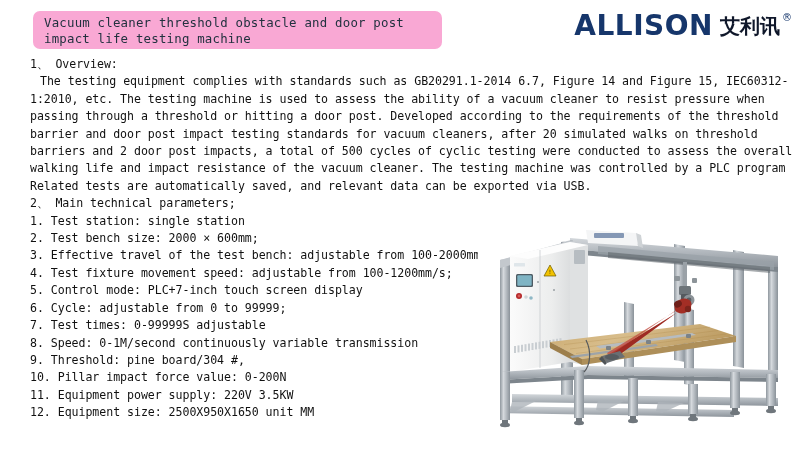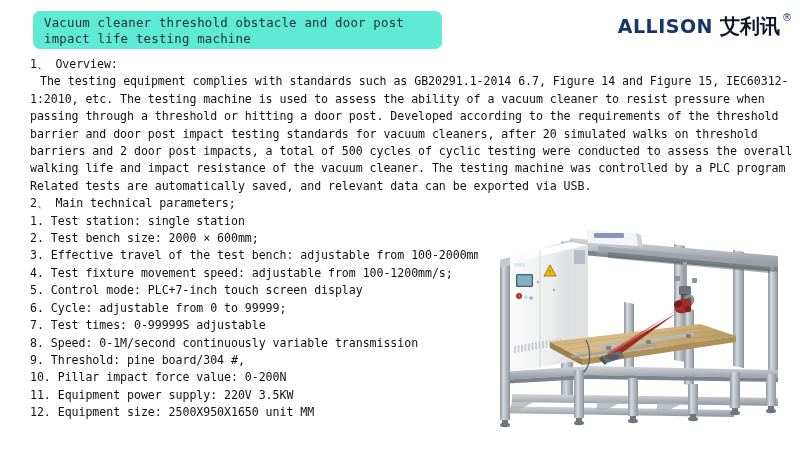--- a/index.html
+++ b/index.html
@@ -20,21 +20,21 @@
   #header {
     position: relative;
     height: 56px;
   }
   #title-banner {
     position: absolute;
     left: 33px;
     top: 11px;
     width: 409px;
     height: 38px;
-    background: #5eead4;
+    background: #f9a8d4;
     border-radius: 7px;
     box-sizing: border-box;
     padding: 4px 0 0 11px;
   }
   #title-banner .tline {
     font-family: "DejaVu Sans Mono", "Liberation Mono", monospace;
     font-size: 12.4px;
     line-height: 15.5px;
     color: #22313f;
     letter-spacing: 0.2px;
@@ -44,21 +44,21 @@
   #logo {
     position: absolute;
     right: 8px;
     top: 12px;
     display: flex;
     align-items: flex-start;
     height: 32px;
   }
   #logo-latin {
     font-family: "DejaVu Sans", "Liberation Sans", sans-serif;
-    font-size: 19px;
+    font-size: 28px;
     font-weight: bold;
     color: #16366b;
     letter-spacing: 0.5px;
     line-height: 28px;
   }
   #logo-cjk {
     font-family: "DejaVu Sans", "Liberation Sans", sans-serif;
     font-size: 20px;
     font-weight: bold;
     color: #0f172a;

